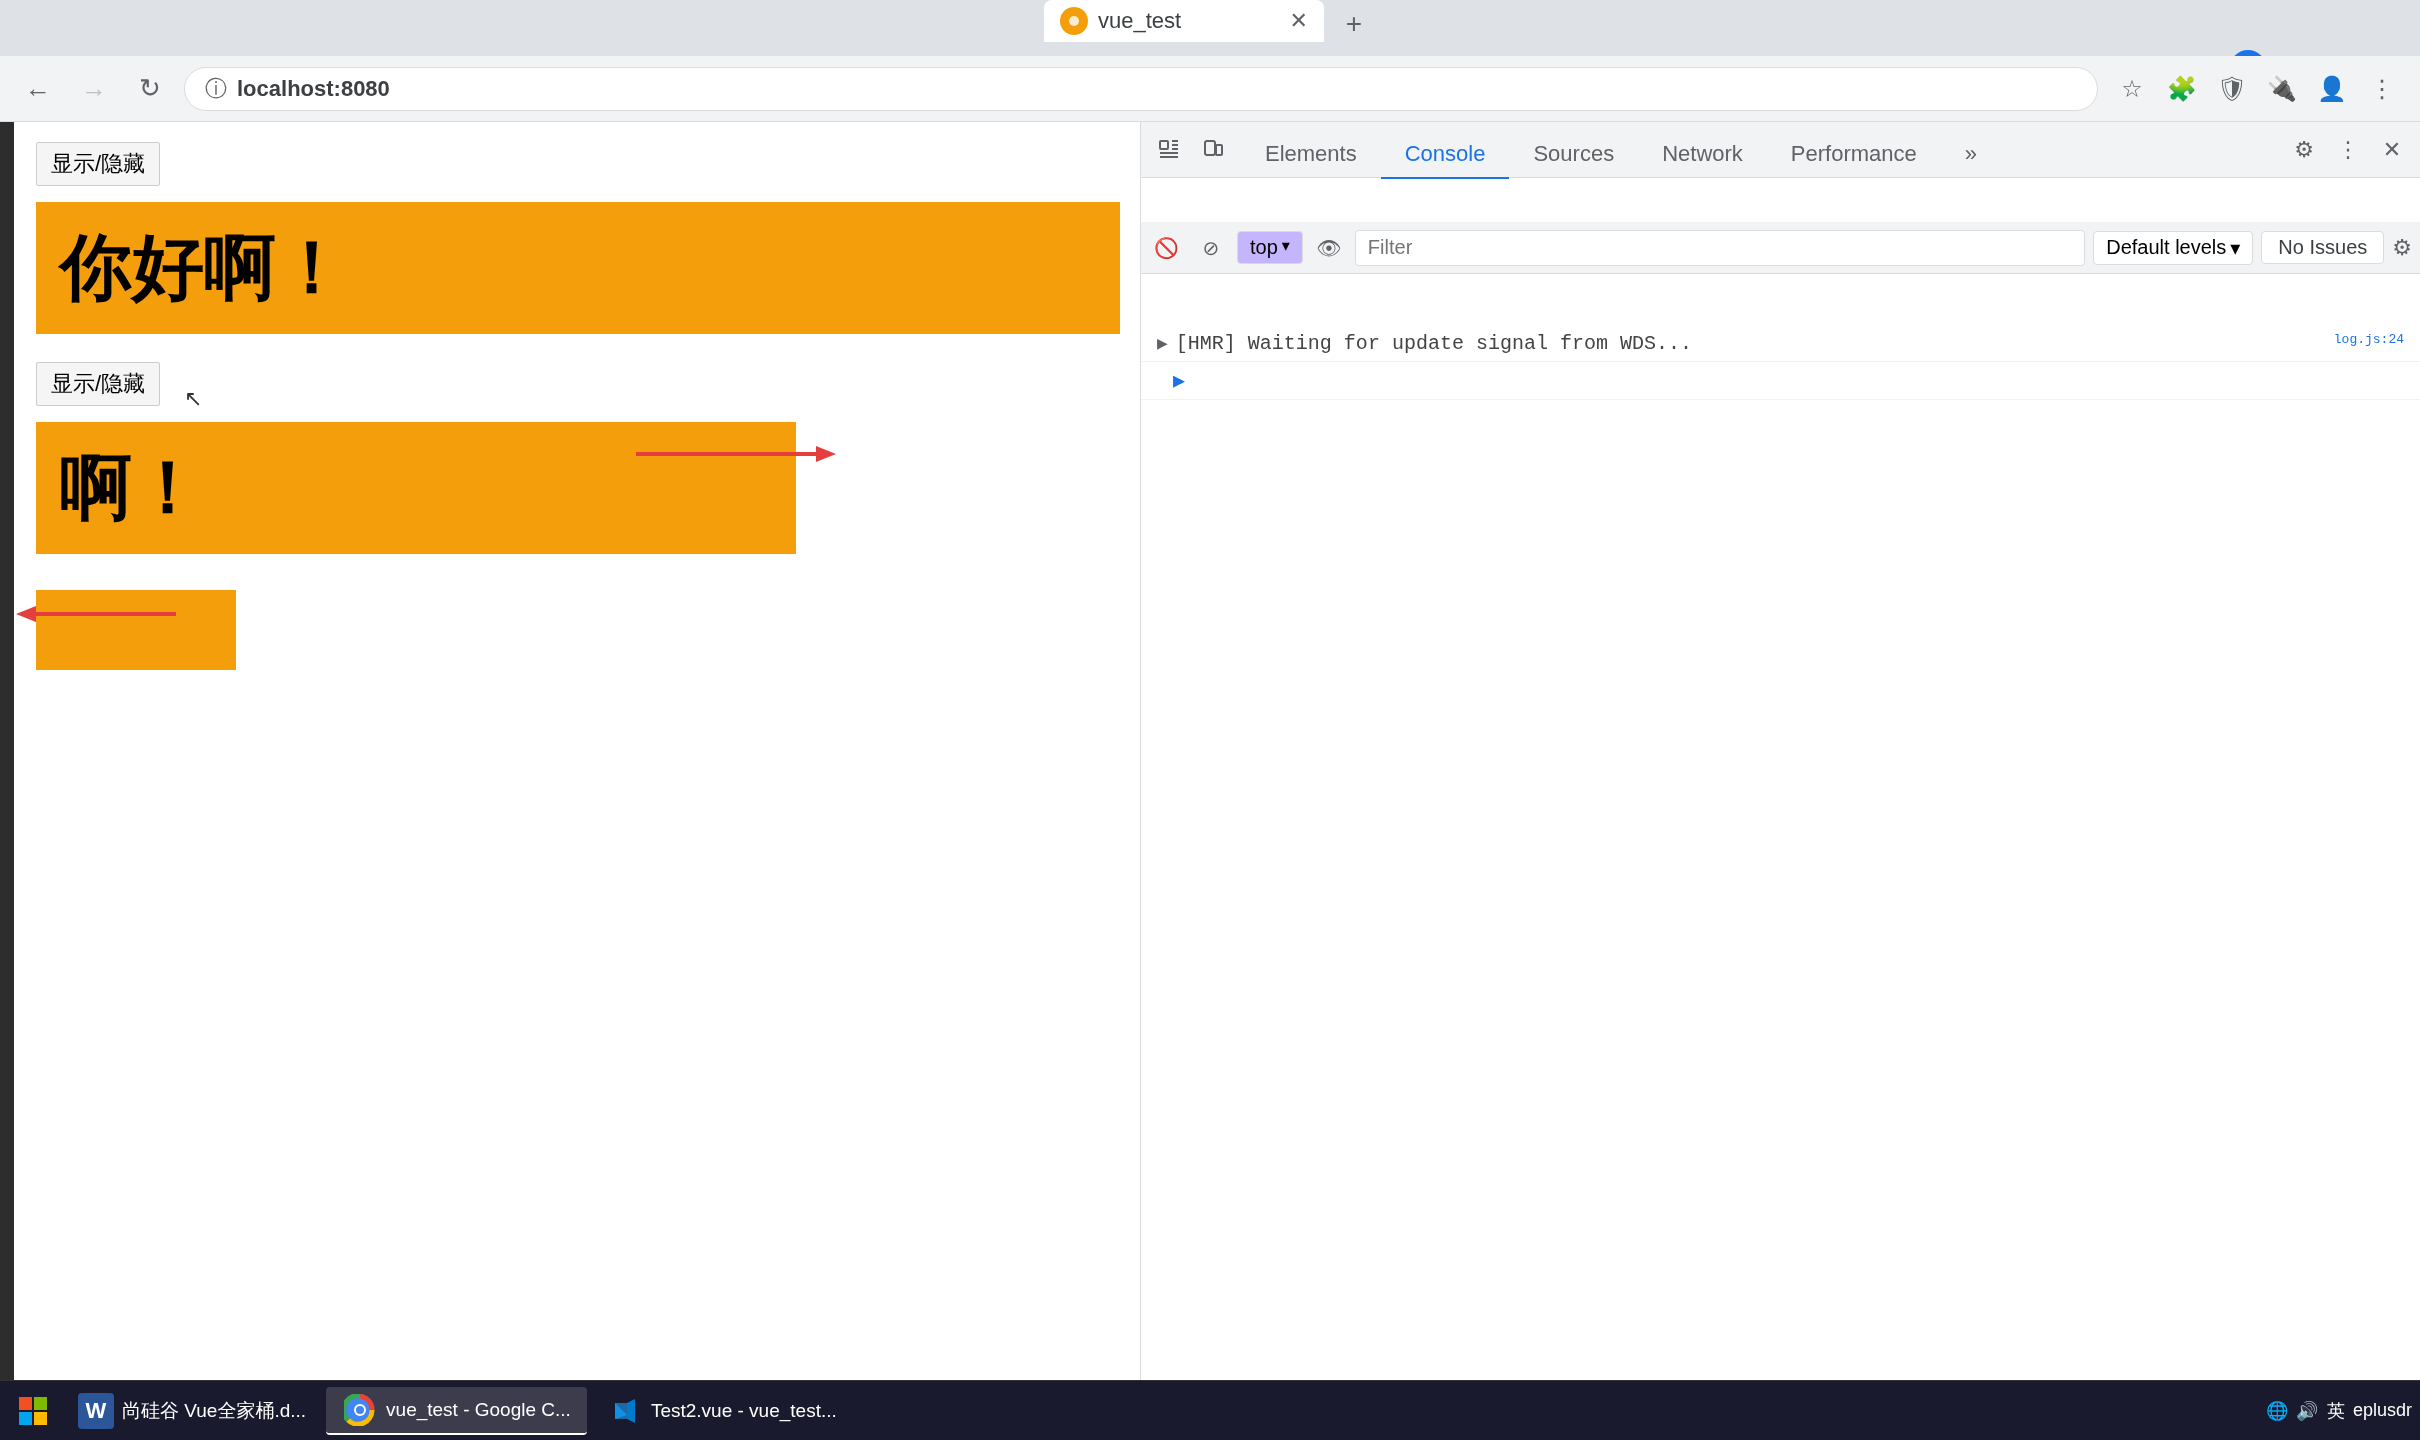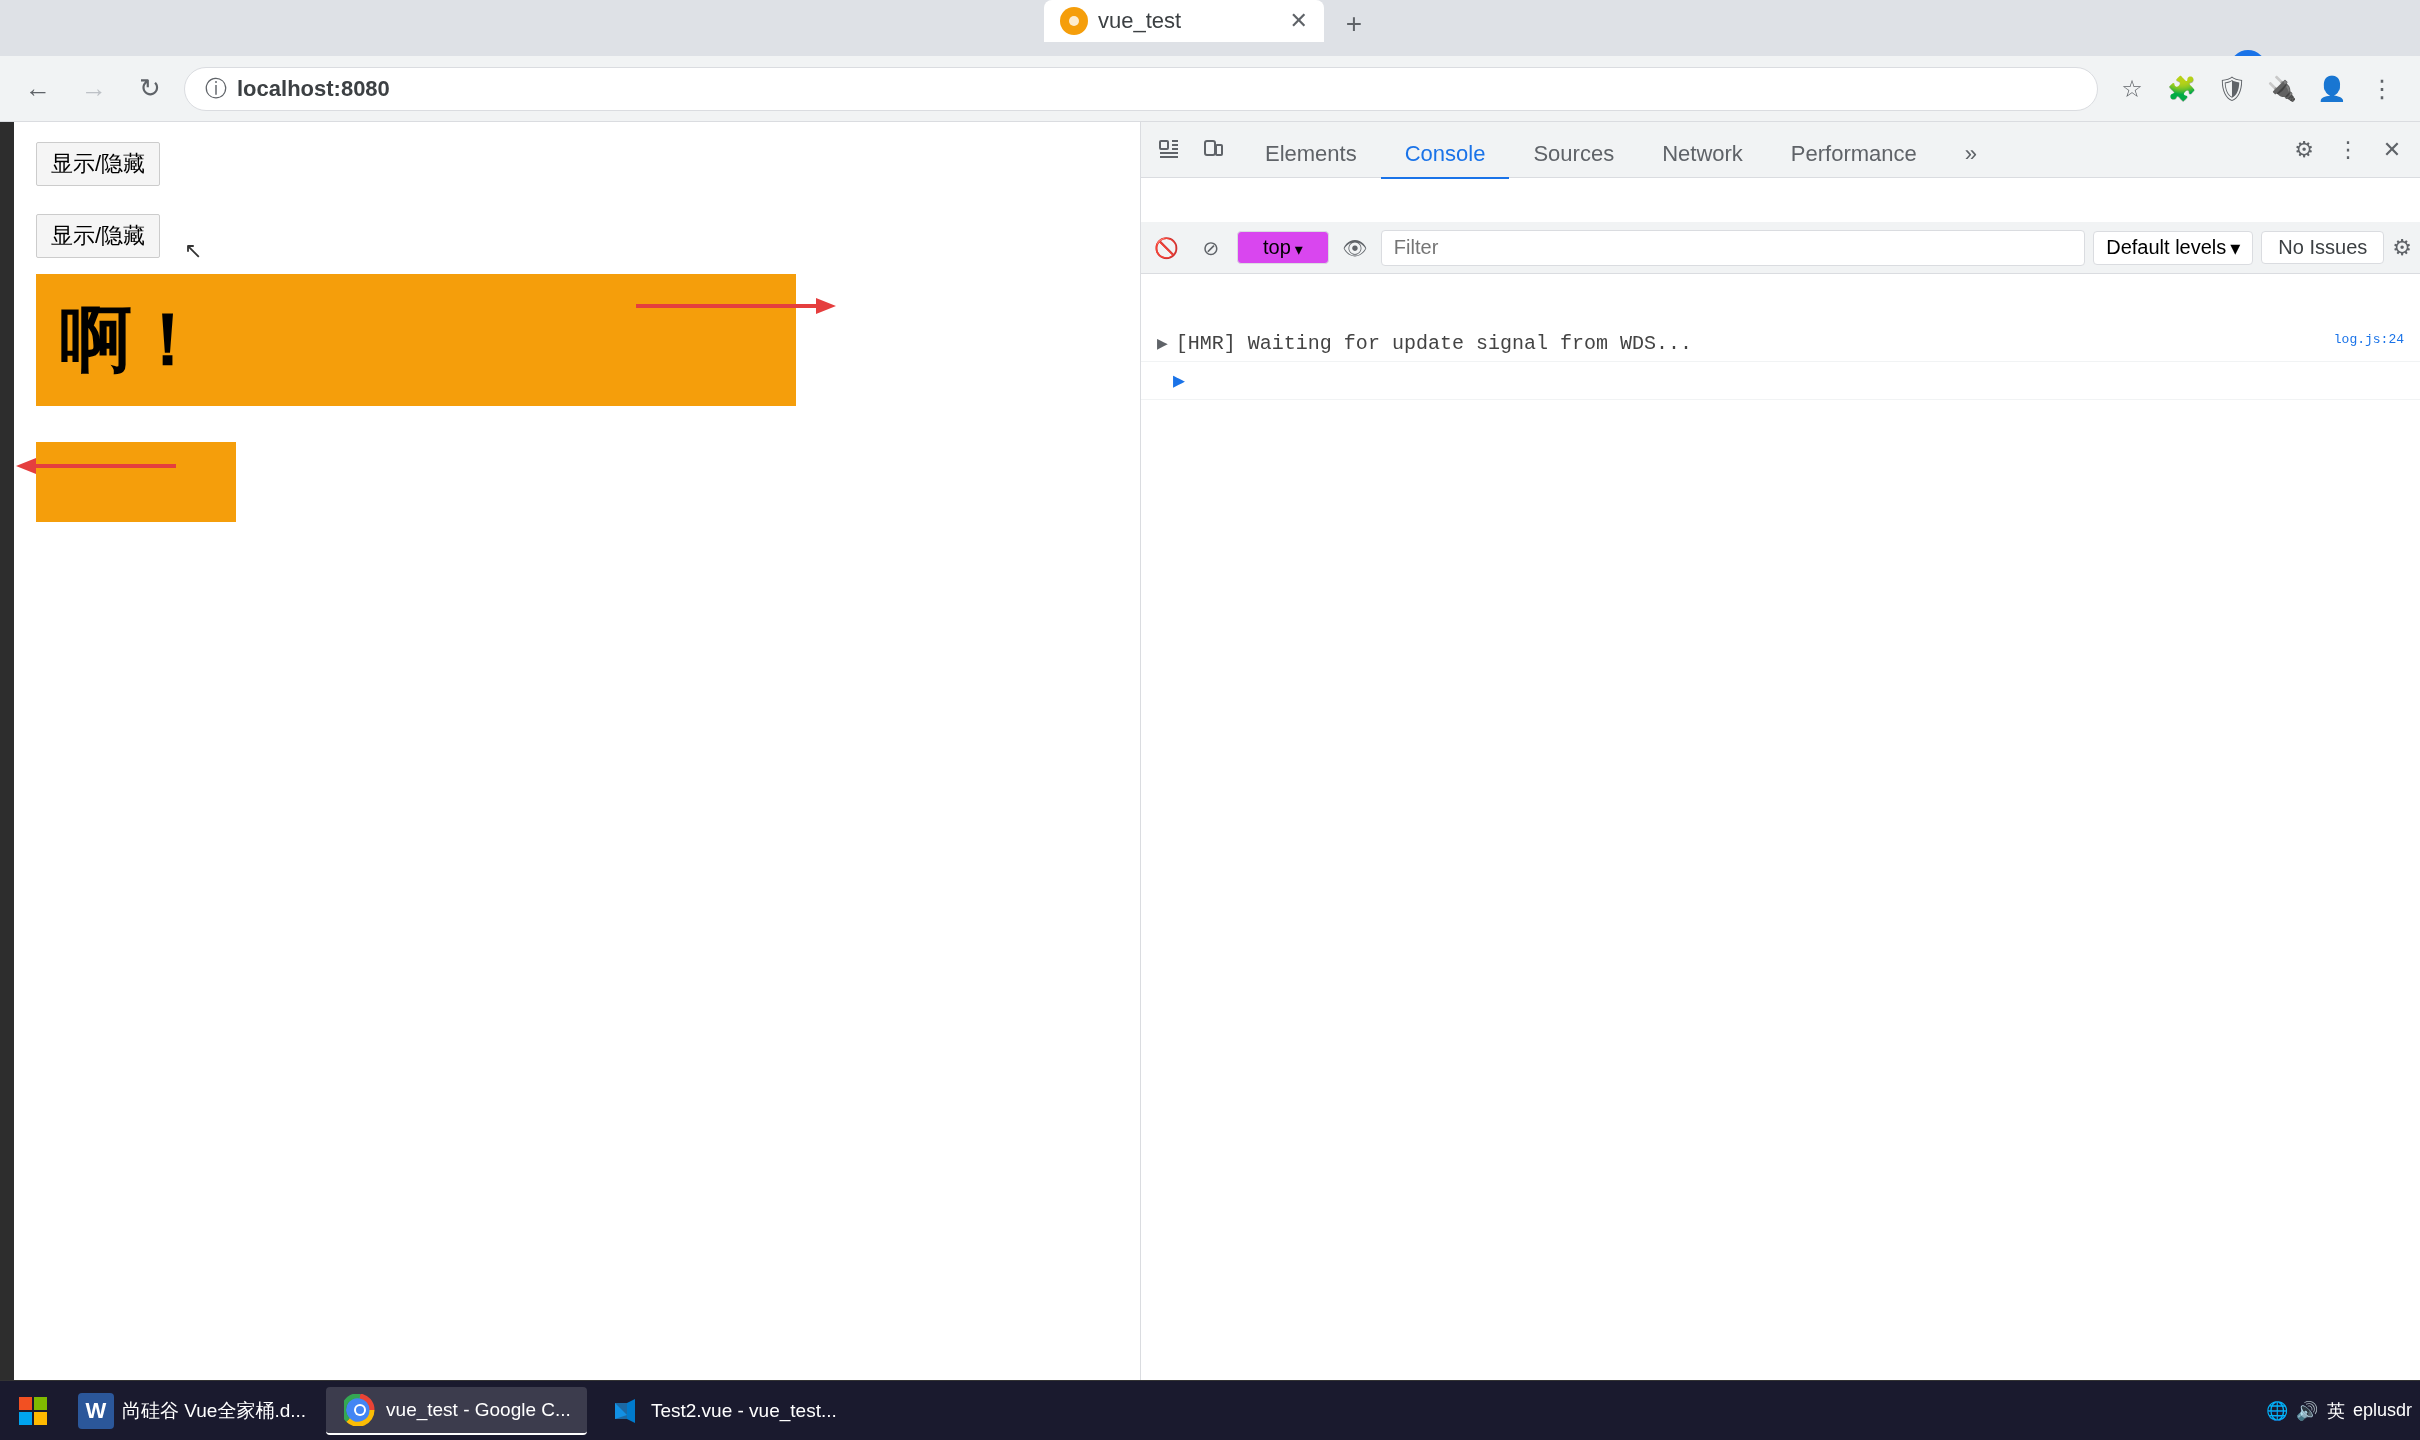--- a/index.html
+++ b/index.html
@@ -84,21 +84,21 @@
     .devtools-toolbar { height: 56px; background: #f1f3f4; border-bottom: 1px solid #dadce0; display: flex; align-items: center; padding: 0 8px; gap: 4px; }
     .devtools-icon-btn { width: 40px; height: 40px; display: flex; align-items: center; justify-content: center; font-size: 22px; color: #5f6368; cursor: pointer; border-radius: 4px; }
 
     .devtools-tabs { height: 60px; background: #f1f3f4; border-bottom: 2px solid #dadce0; display: flex; align-items: flex-end; padding: 0 8px; }
     .devtools-tab { padding: 10px 24px; font-size: 22px; color: #5f6368; cursor: pointer; border-bottom: 2px solid transparent; margin-bottom: -2px; }
     .devtools-tab.active { color: #1a73e8; border-bottom: 2px solid #1a73e8; }
 
     .devtools-console-toolbar { height: 52px; background: #f1f3f4; border-bottom: 1px solid #dadce0; display: flex; align-items: center; padding: 0 8px; gap: 8px; }
     .console-icon-btn { width: 36px; height: 36px; display: flex; align-items: center; justify-content: center; font-size: 20px; color: #5f6368; cursor: pointer; border-radius: 4px; }
 
-    .top-selector { display: flex; align-items: flex-end; gap: 4px; background: #d946ef; border: 1px solid #dadce0; border-radius: 4px; padding: 4px 25px; font-size: 20px; cursor: pointer; }
+    .top-selector { display: flex; align-items: flex-start; gap: 4px; background: #c4b5fd; border: 1px solid #dadce0; border-radius: 4px; padding: 4px 12px; font-size: 20px; cursor: pointer; }
     .top-selector .arrow { font-size: 16px; }
 
     .eye-btn { width: 36px; height: 36px; display: flex; align-items: center; justify-content: center; font-size: 20px; color: #5f6368; cursor: pointer; }
 
     .filter-input { flex: 1; height: 36px; border: 1px solid #dadce0; border-radius: 4px; padding: 0 12px; font-size: 20px; }
 
     .levels-selector { display: flex; align-items: center; gap: 4px; background: #fff; border: 1px solid #dadce0; border-radius: 4px; padding: 4px 12px; font-size: 20px; cursor: pointer; justify-content: center; }
 
     .no-issues-badge { background: #fff; border: 1px solid #dadce0; border-radius: 4px; padding: 4px 16px; font-size: 20px; color: #3c4043; }
 
@@ -172,20 +172,21 @@
   </div>
 
   <div class="main-area">
 
     <div class="page-content">
 
       <div style="position:absolute;left:0;top:0;width:14px;height:100%;background:#2d2d2d;"></div>
       <div style="margin-left:16px;">
         <button class="show-hide-btn">显示/隐藏</button>
         
+        <div class="hello-banner">你好啊！</div>
 
         
         <div style="margin-top:28px; position:relative;">
           <button class="show-hide-btn">显示/隐藏</button>
           
           <div style="position:absolute;top:24px;left:148px;font-size:22px;color:#333;">↖</div>
         </div>
 
         
         <div style="position:relative;margin-top:8px;">

